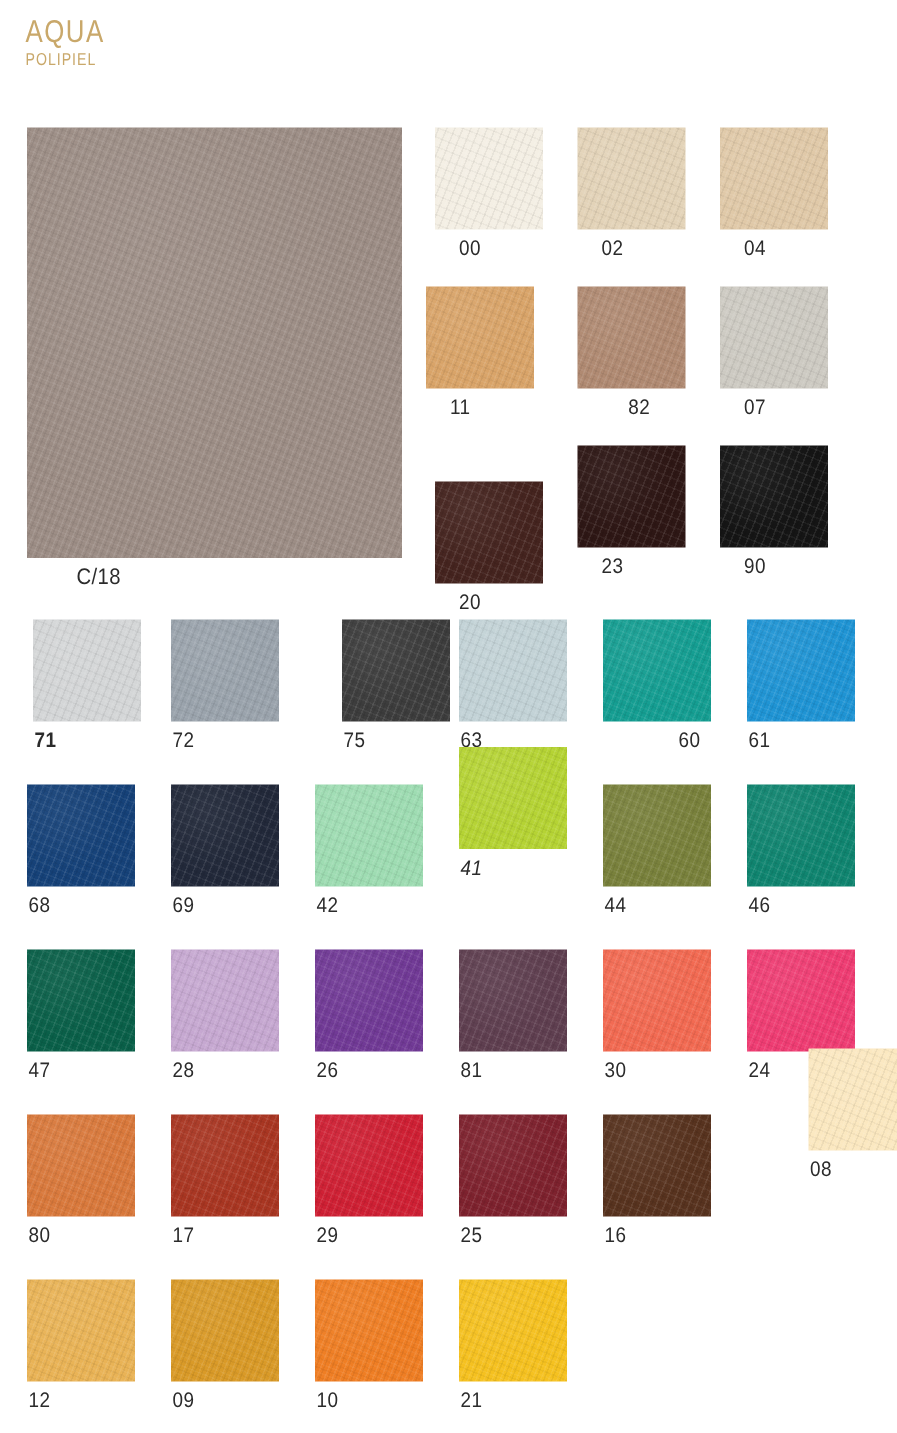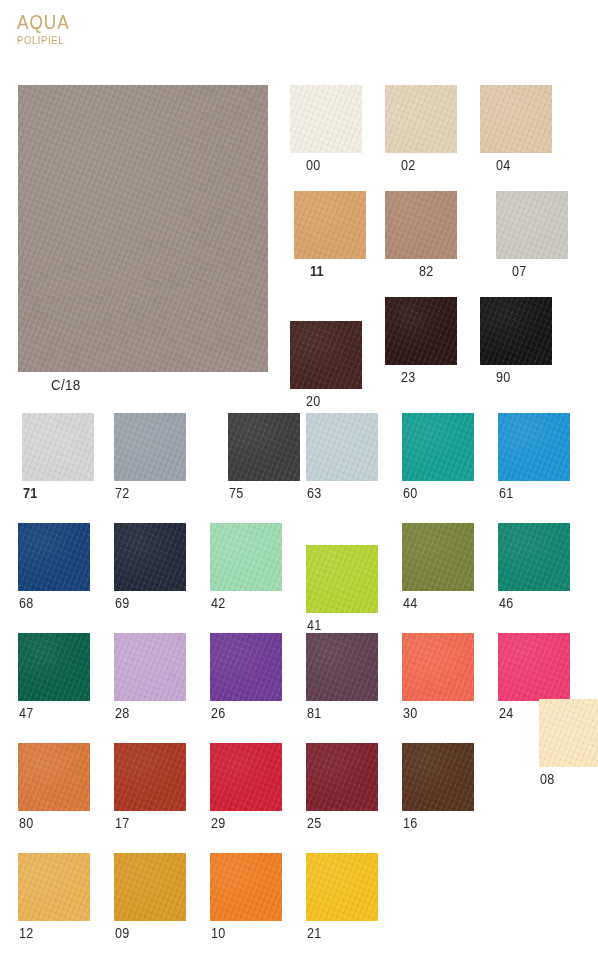--- a/index.html
+++ b/index.html
@@ -136,29 +136,29 @@
       <div class="swatch-label neutral-label">00</div>
     </div>
     <div class="swatch-cell" style="left: 385px; top: 85px;">
       <div class="swatch-chip neutral-chip" style="background: rgb(227, 211, 184);"></div>
       <div class="swatch-label neutral-label">02</div>
     </div>
     <div class="swatch-cell" style="left: 480px; top: 85px;">
       <div class="swatch-chip neutral-chip" style="background: rgb(224, 201, 168);"></div>
       <div class="swatch-label neutral-label">04</div>
     </div>
-    <div class="swatch-cell" style="left: 294px; top: 191px; font-weight: bold;">
+    <div class="swatch-cell" style="left: 284px; top: 191px;">
       <div class="swatch-chip neutral-chip" style="background: rgb(217, 164, 105);"></div>
       <div class="swatch-label neutral-label">11</div>
     </div>
     <div class="swatch-cell" style="left: 385px; top: 191px; text-align: center;">
       <div class="swatch-chip neutral-chip" style="background: rgb(176, 138, 114);"></div>
       <div class="swatch-label neutral-label">82</div>
     </div>
-    <div class="swatch-cell" style="left: 480px; top: 191px; margin-left: 16px;">
+    <div class="swatch-cell" style="left: 480px; top: 191px;">
       <div class="swatch-chip neutral-chip" style="background: rgb(205, 202, 194);"></div>
       <div class="swatch-label neutral-label">07</div>
     </div>
     <div class="swatch-cell" style="left: 290px; top: 297px; margin-top: 24px;">
       <div class="swatch-chip neutral-chip" style="background: rgb(69, 36, 31);"></div>
       <div class="swatch-label neutral-label">20</div>
     </div>
     <div class="swatch-cell" style="left: 385px; top: 297px;">
       <div class="swatch-chip neutral-chip" style="background: rgb(46, 23, 21);"></div>
       <div class="swatch-label neutral-label">23</div>
@@ -179,41 +179,41 @@
       <div class="swatch-label grid-label">72</div>
     </div>
     <div class="swatch-cell" style="left: 210px; top: 413px; margin-left: 18px;">
       <div class="swatch-chip grid-chip" style="background: rgb(61, 61, 61);"></div>
       <div class="swatch-label grid-label">75</div>
     </div>
     <div class="swatch-cell" style="left: 306px; top: 413px;">
       <div class="swatch-chip grid-chip" style="background: rgb(194, 210, 214);"></div>
       <div class="swatch-label grid-label">63</div>
     </div>
-    <div class="swatch-cell" style="left: 402px; top: 413px;">
+    <div class="swatch-cell" style="left: 402px; top: 413px; text-align: right;">
       <div class="swatch-chip grid-chip" style="background: rgb(21, 158, 146);"></div>
       <div class="swatch-label grid-label">60</div>
     </div>
     <div class="swatch-cell" style="left: 498px; top: 413px;">
       <div class="swatch-chip grid-chip" style="background: rgb(31, 148, 212);"></div>
       <div class="swatch-label grid-label">61</div>
     </div>
     <div class="swatch-cell" style="left: 18px; top: 523px;">
       <div class="swatch-chip grid-chip" style="background: rgb(22, 66, 121);"></div>
       <div class="swatch-label grid-label">68</div>
     </div>
     <div class="swatch-cell" style="left: 114px; top: 523px;">
       <div class="swatch-chip grid-chip" style="background: rgb(34, 41, 58);"></div>
       <div class="swatch-label grid-label">69</div>
     </div>
     <div class="swatch-cell" style="left: 210px; top: 523px;">
       <div class="swatch-chip grid-chip" style="background: rgb(158, 220, 178);"></div>
       <div class="swatch-label grid-label">42</div>
     </div>
-    <div class="swatch-cell" style="left: 306px; top: 545px;">
+    <div class="swatch-cell" style="left: 306px; top: 498px; font-style: italic;">
       <div class="swatch-chip grid-chip" style="background: rgb(181, 211, 52);"></div>
       <div class="swatch-label grid-label">41</div>
     </div>
     <div class="swatch-cell" style="left: 402px; top: 523px;">
       <div class="swatch-chip grid-chip" style="background: rgb(121, 129, 60);"></div>
       <div class="swatch-label grid-label">44</div>
     </div>
     <div class="swatch-cell" style="left: 498px; top: 523px;">
       <div class="swatch-chip grid-chip" style="background: rgb(16, 133, 112);"></div>
       <div class="swatch-label grid-label">46</div>

